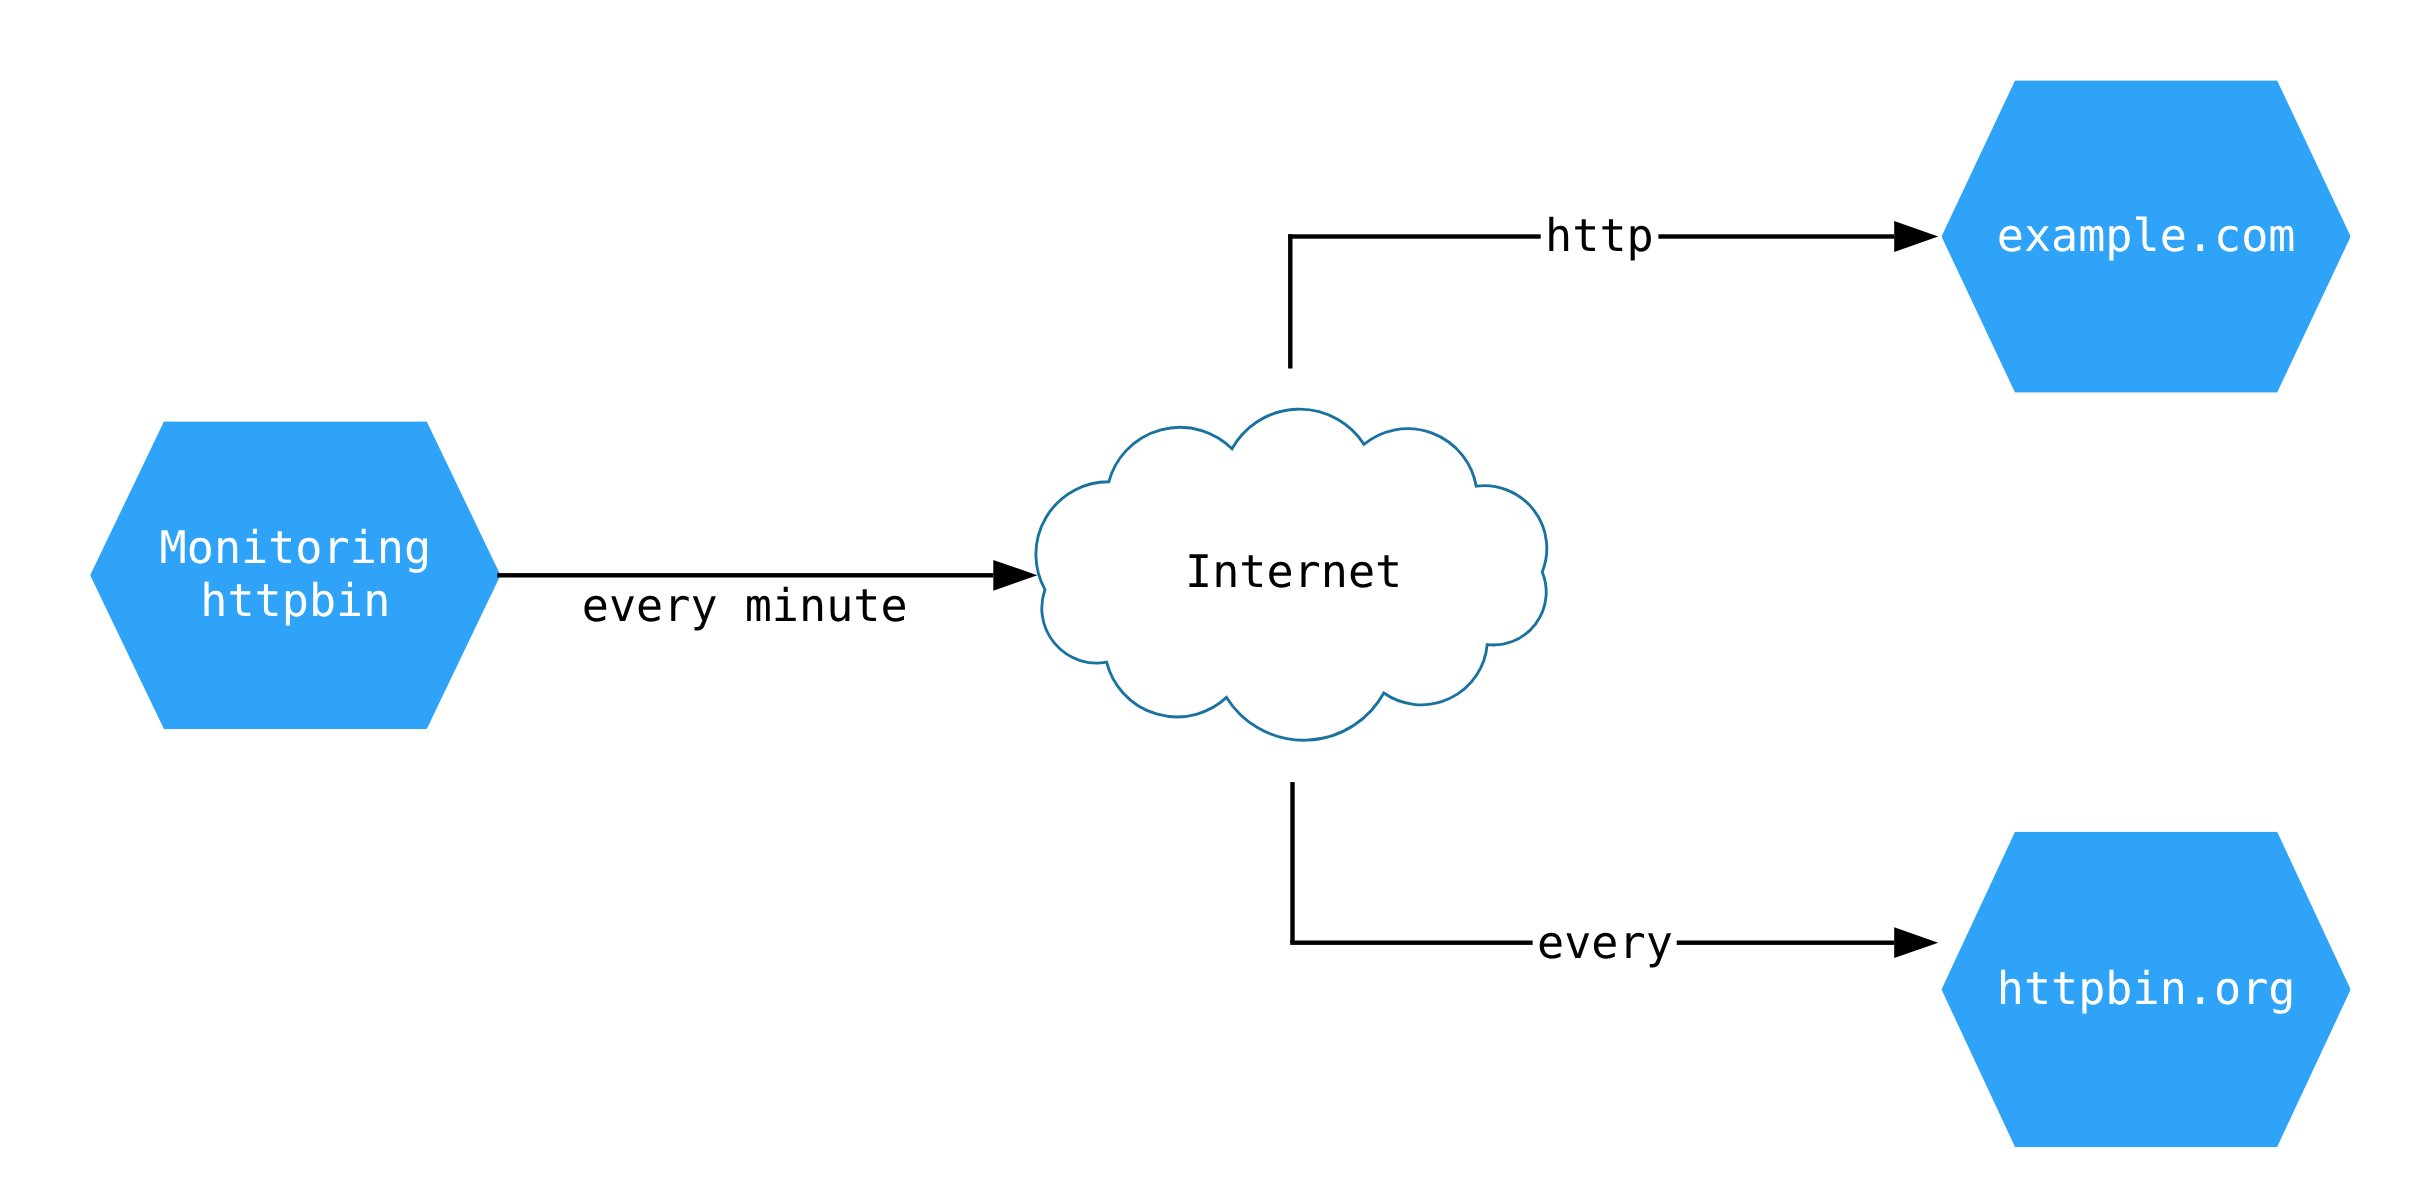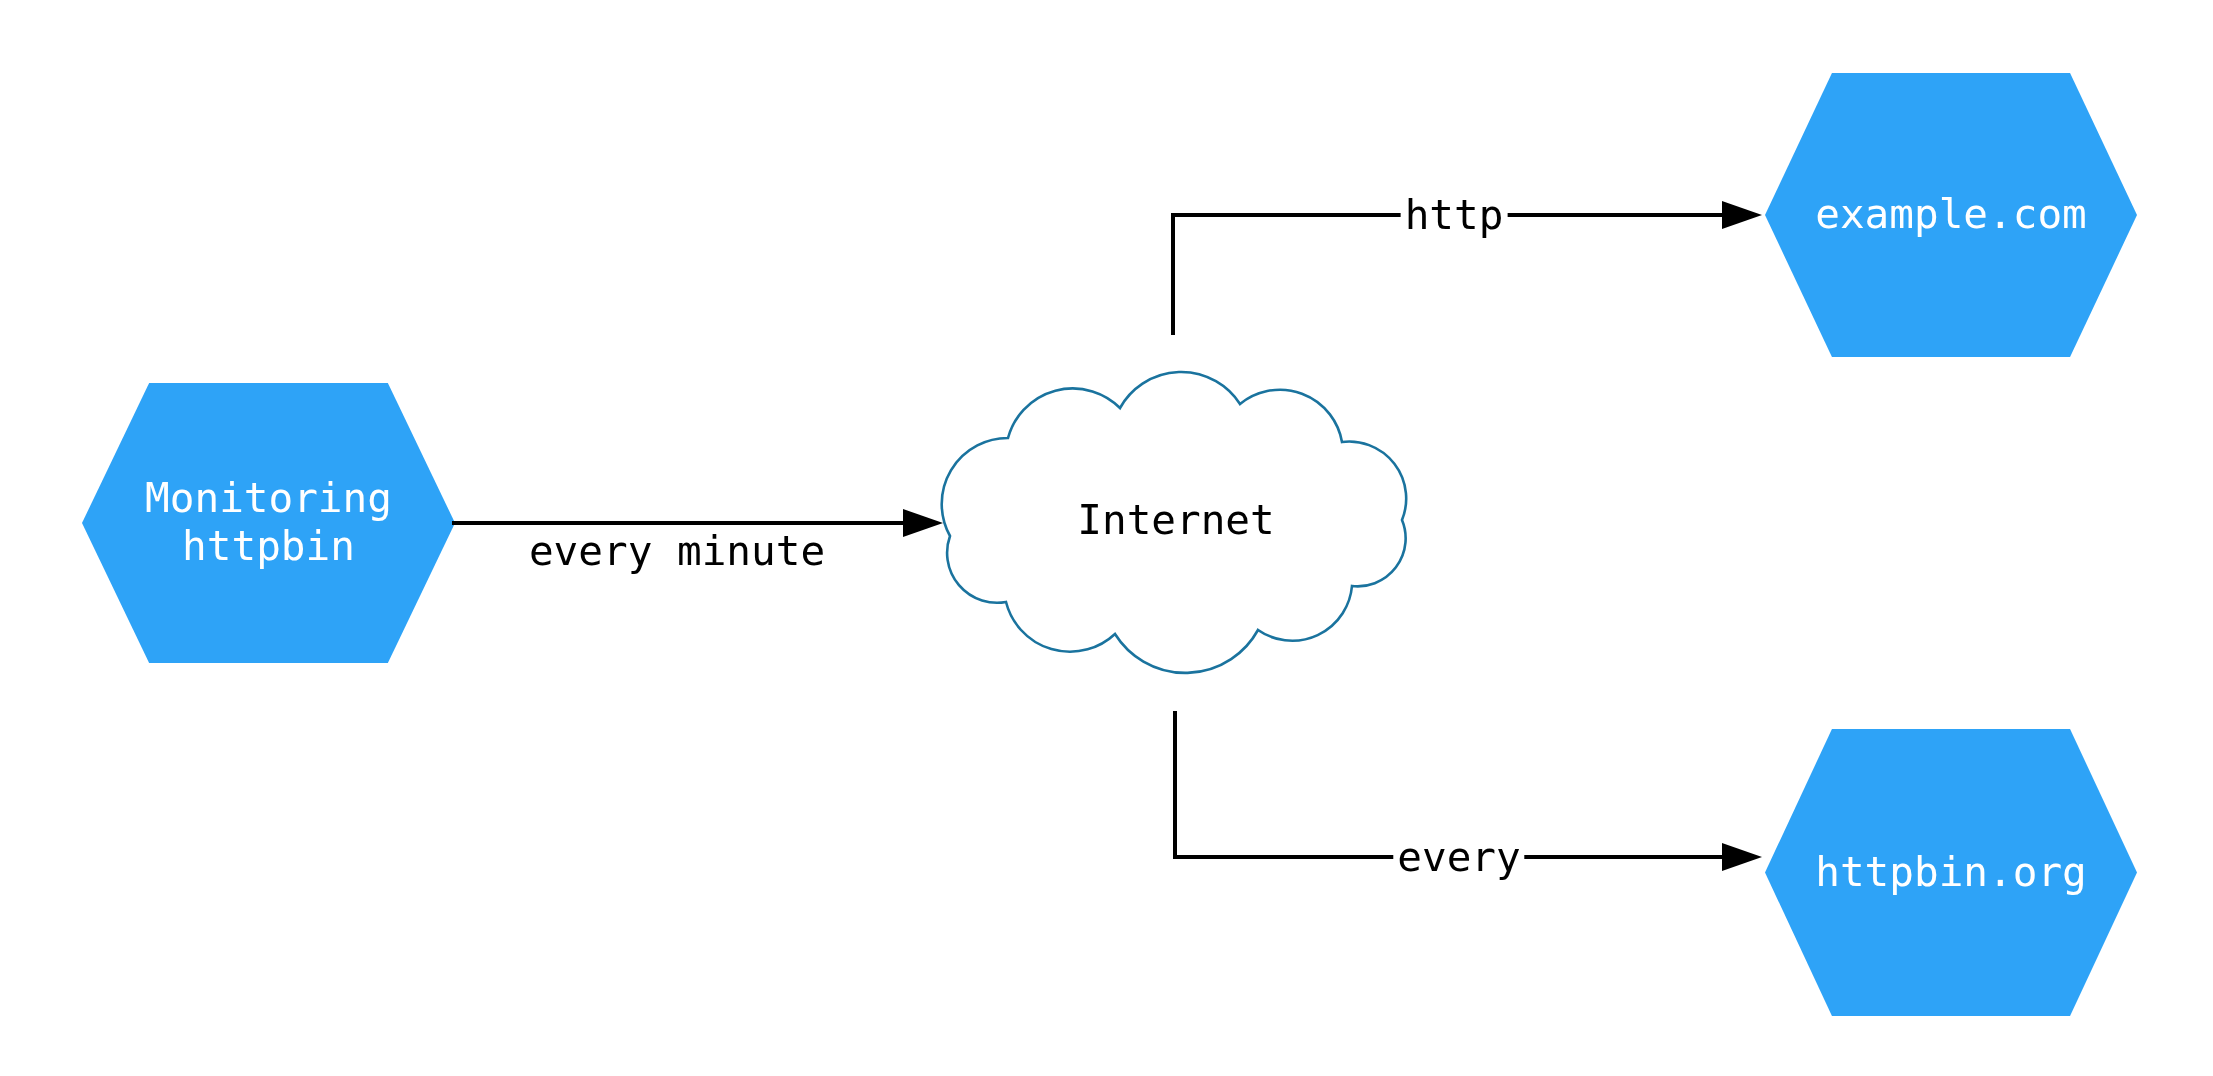--- a/index.html
+++ b/index.html
@@ -91,17 +91,17 @@
 
   <div class="hexagon" style="left:1765px;top:73px;width:372px;height:284px;text-align:center;">
     <span>example.com</span>
   </div>
 
   <div class="edge-line" style="left:1173px;top:711px;width:4px;height:146px;"></div>
   <div class="edge-line" style="left:1173px;top:855px;width:549px;height:4px;"></div>
   <div class="arrow-head" style="left:1722px;top:843px;"></div>
   <div class="edge-label" style="left:1459px;top:857px;">every</div>
 
-  <div class="hexagon" style="left:1765px;top:729px;width:372px;height:287px;">
+  <div class="hexagon" style="left:1765px;top:756px;width:372px;height:287px;">
     <span>httpbin.org</span>
   </div>
 
 </div>
 
 </body></html>

